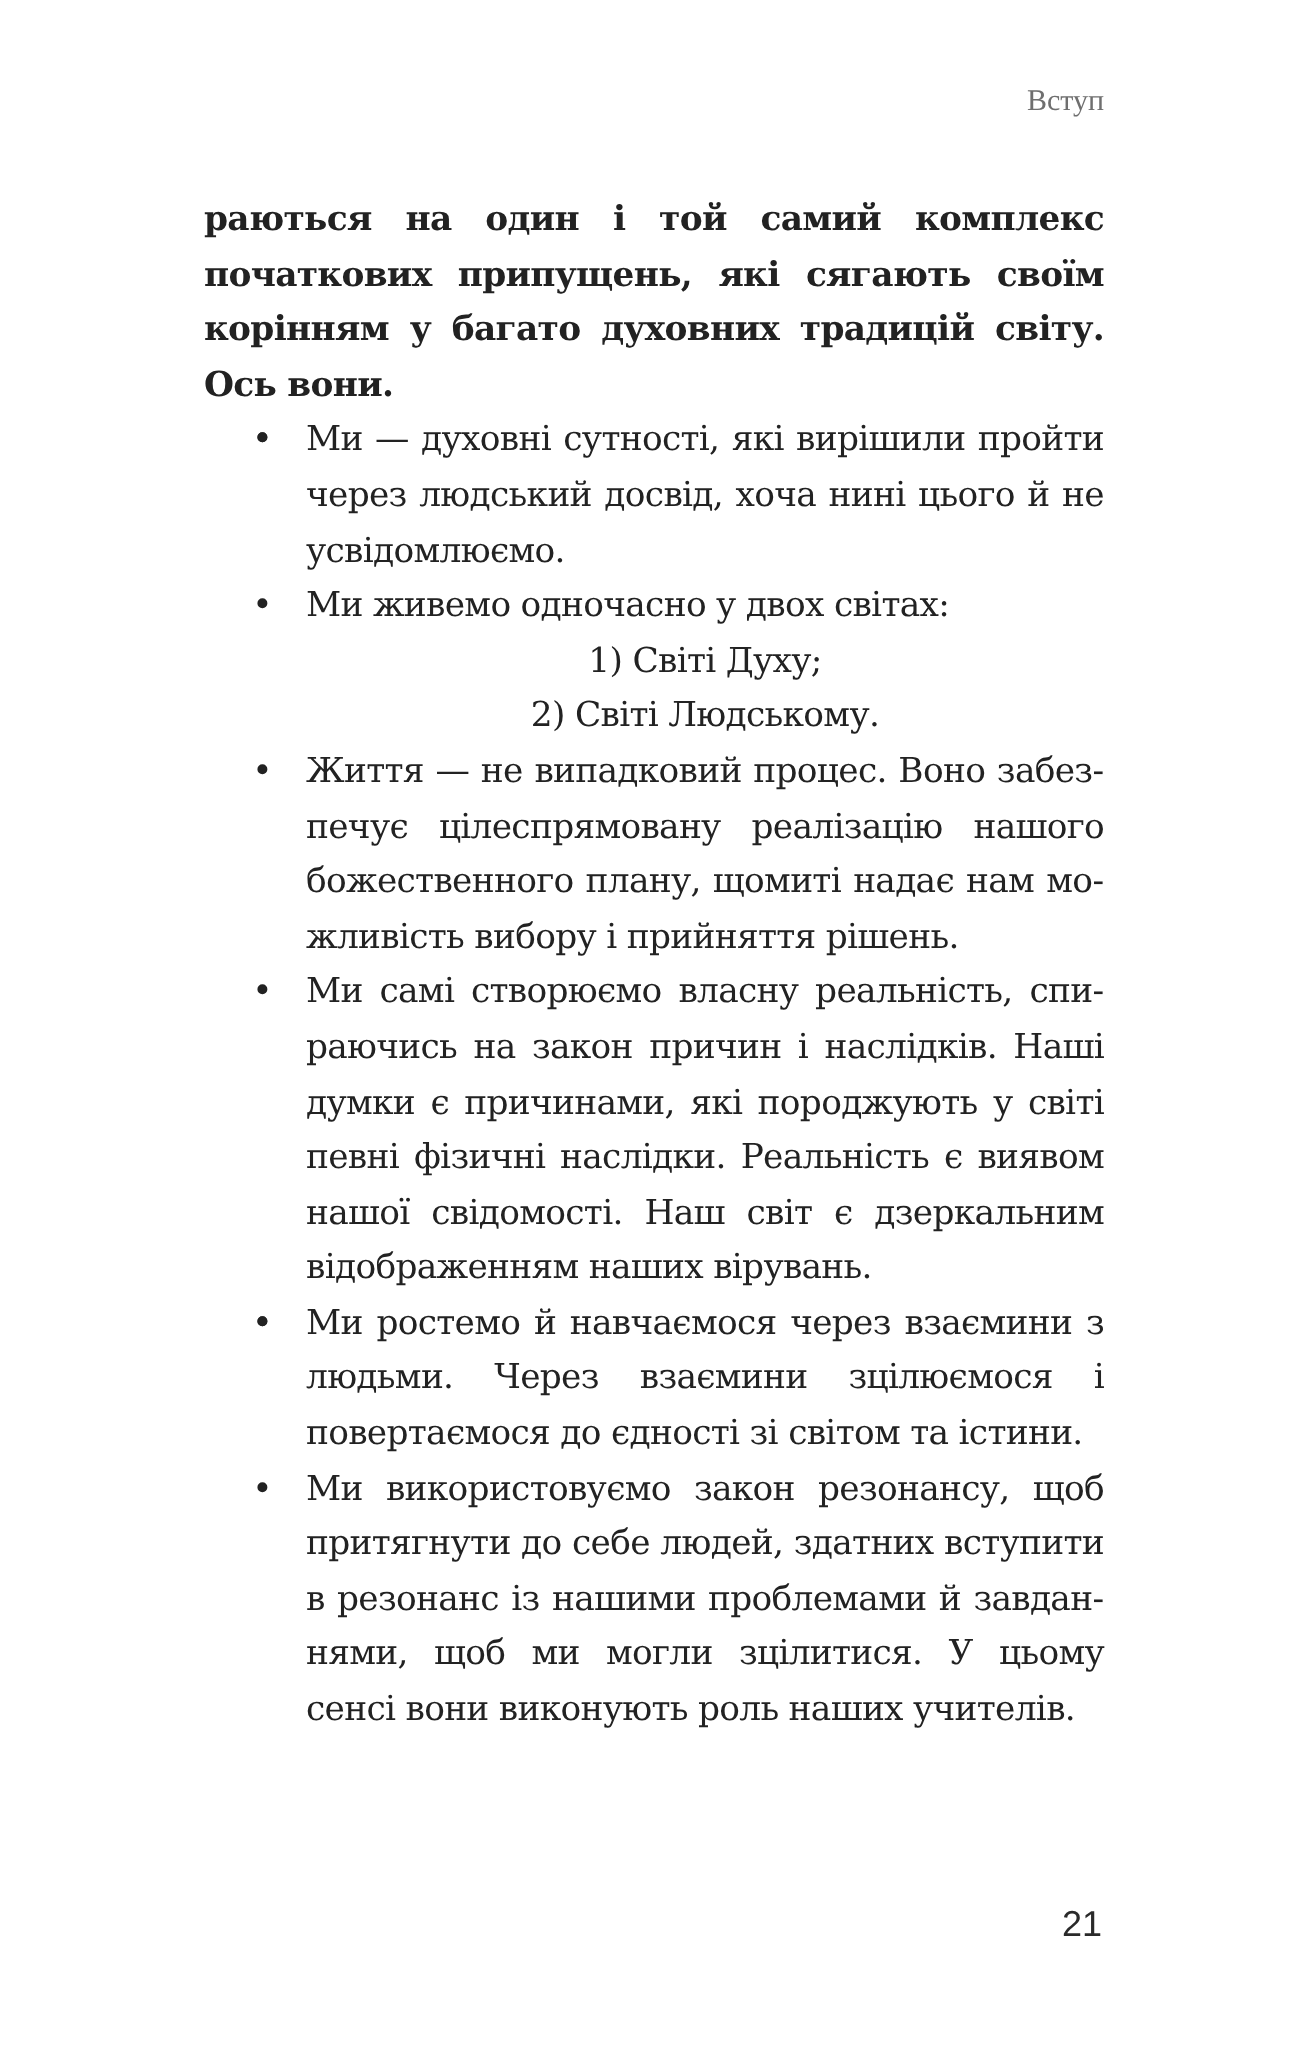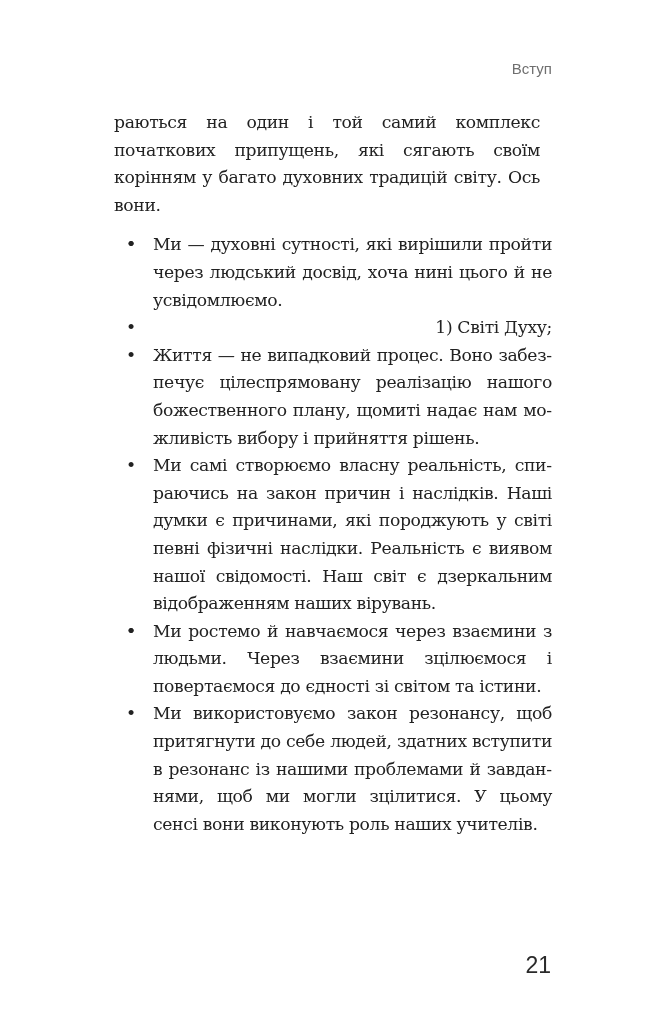--- a/index.html
+++ b/index.html
@@ -1,55 +1,57 @@
 <!DOCTYPE html>
 <html><head>
   <meta charset="utf-8">
   <style>
     html, body { margin: 0; padding: 0; background: #ffffff; }
     body { width: 655px; height: 1024px; position: relative; overflow: hidden; }
     .running-head {
-      position: absolute; top: 60px; right: 103px;
-      font-family: Liberation Sans, sans-serif; font-size: 15px; color: #6f6f6f; text-align: right;
+      position: absolute; top: 43px; right: 103px;
+      font-family: Liberation Serif, serif; font-size: 15px; color: #6f6f6f; text-align: right;
     }
     .page-body {
       position: absolute; top: 97px; left: 102px; width: 450px;
       font-family: "DejaVu Serif", serif; font-size: 17.2px; line-height: 27.6px;
       color: #222222; letter-spacing: -0.35px;
     }
-    .page-body p { margin: 12px; text-align: justify; }
+    .page-body p { margin: 0; text-align: justify; font-weight: bold; }
     ul.points { list-style: none; margin: 0; padding: 0; }
     ul.points li { position: relative; padding-left: 51px; text-align: justify; hyphens: manual; }
     ul.points li .bullet {
       position: absolute; left: 24px; top: 0; width: 10px; text-align: center;
     }
-    ul.points li .sub { display: block; text-align: right; }
+    ul.points li .sub { display: block; text-align: center; }
     .folio {
       position: absolute; top: 952px; right: 104px;
-      font-family: "Liberation Sans", sans-serif; font-size: 23px; color: #2a2a2a;
+      font-family: "Liberation Sans", sans-serif; font-size: 18px; color: #2a2a2a;
     }
   </style>
 </head>
 <body>
 
 <div class="running-head">Вступ</div>
 
 <div class="page-body">
   <p>раються на один і той самий комплекс початкових припущень, які сягають своїм корінням у багато духовних традицій світу. Ось вони.</p>
   <ul class="points">
     <li>
       <span class="bullet">•</span>
     </li>
     <li>
       <span class="bullet">•</span>
       <span>Ми — духовні сутності, які вирішили пройти через людський досвід, хоча нині цього й не усвідомлюємо.</span>
     </li>
     <li>
       <span class="bullet">•</span>
+      <span>Ми живемо одночасно у двох світах:</span>
       <span class="sub">1) Світі Духу;</span>
+      <span class="sub">2) Світі Людському.</span>
     </li>
     <li>
       <span class="bullet">•</span>
       <span>Життя — не випадковий процес. Воно забез­печує цілеспрямовану реалізацію нашого божественного плану, щомиті надає нам мо­жливість вибору і прийняття рішень.</span>
     </li>
     <li>
       <span class="bullet">•</span>
       <span>Ми самі створюємо власну реальність, спи­раючись на закон причин і наслідків. Наші думки є причинами, які породжують у світі певні фізичні наслідки. Реальність є виявом нашої свідомості. Наш світ є дзеркальним відображенням наших вірувань.</span>
     </li>
     <li>

